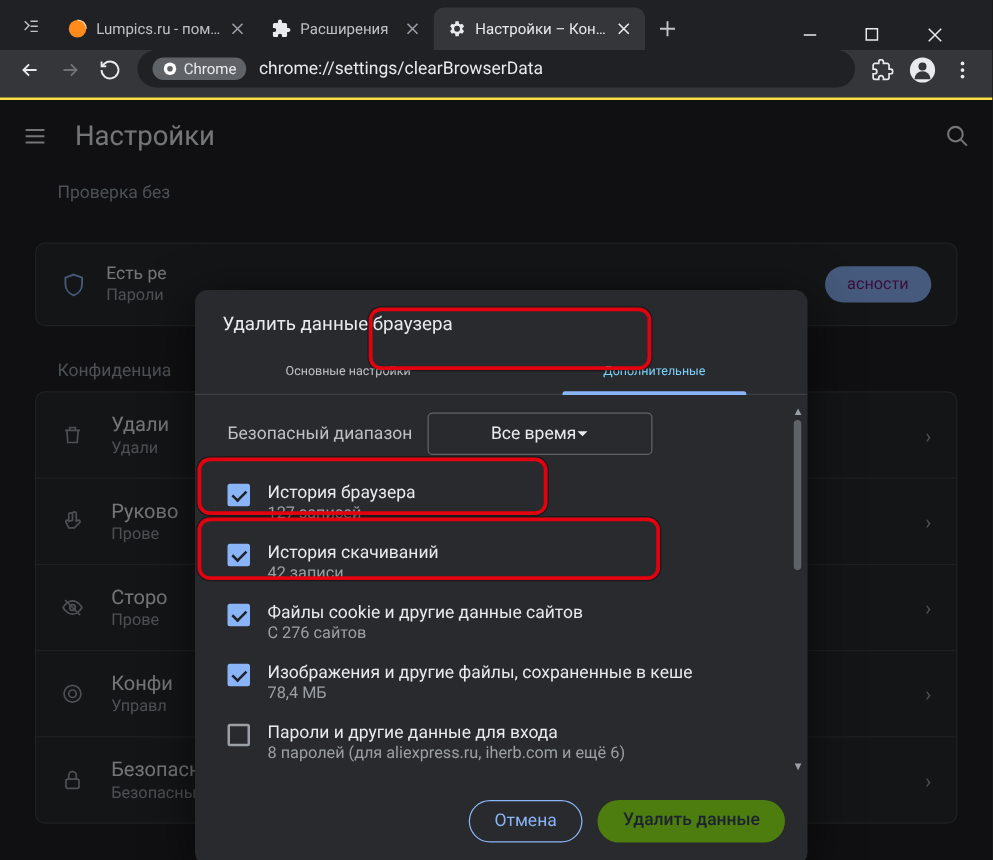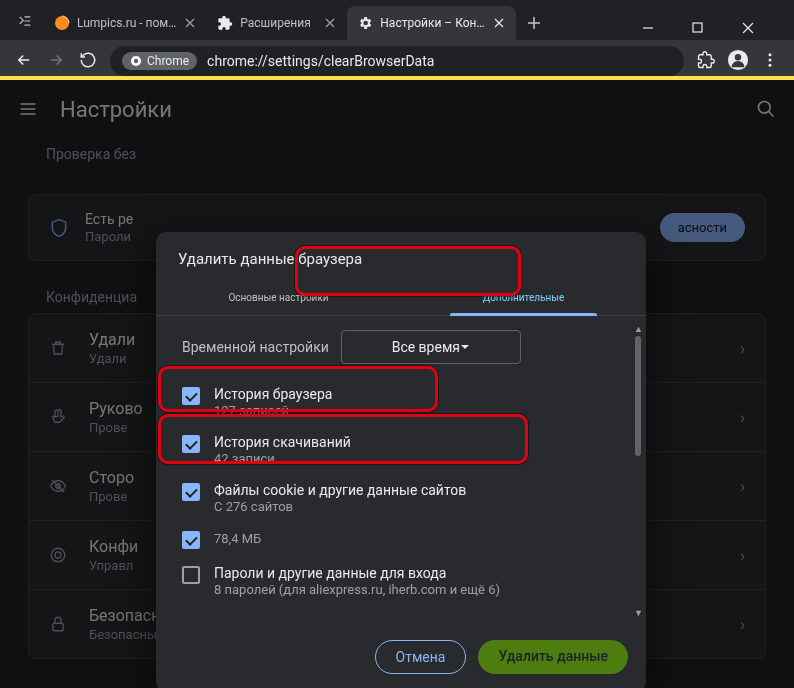--- a/index.html
+++ b/index.html
@@ -11,35 +11,35 @@
   .tab { height: 34px; display: flex; align-items: center; padding: 0 10px; border-radius: 8px 8px 0 0; font-size: 12px; color:#bdc1c6; max-width: 170px; min-width: 140px; gap:7px; position:relative;}
   .tab.active { background: #35363a; color:#e8eaed; }
   .tab .favicon { width:16px; height:16px; display:flex; align-items:center; justify-content:center; flex-shrink:0;}
   .tab .title { white-space: nowrap; overflow: hidden; text-overflow: ellipsis; flex:1;}
   .tab .close { width:14px; height:14px; display:flex; align-items:center; justify-content:center; flex-shrink:0;}
   .newtab { width:28px; height:28px; display:flex; align-items:center; justify-content:center; color:#9aa0a6; margin-left:4px; margin-bottom:3px;}
   .win-controls { margin-left:auto; display:flex; gap: 22px; padding-right: 16px; padding-bottom: 6px; color:#c8c8c8;}
   .win-controls span { width:28px; text-align:center; }
 
   
-  .toolbar { height: 40px; background: #35363a; display:flex; align-items:flex-end; padding: 0 8px; gap: 0; border-bottom: 4px solid #fde047;}
+  .toolbar { height: 40px; background: #35363a; display:flex; align-items:flex-start; padding: 0 8px; gap: 0; border-bottom: 2px solid #fde047;}
   .tool-btn { width:32px; height:32px; display:flex; align-items:center; justify-content:center; color:#9aa0a6; border-radius:50%; }
   .omnibox { flex:1; height:30px; background:#202124; border-radius:15px; display:flex; align-items:center; padding: 0 12px; gap:10px; color:#e8eaed; font-size:14px; margin: 0 6px;}
   .omnibox .chrome-chip { background:#5f6368; color:#e8eaed; padding:2px 8px; border-radius: 10px; font-size:12px; display:flex; align-items:center; gap:5px;}
 
   
   .page { position: relative; height: calc(100% - 80px); background:#202124; overflow:hidden;}
   .page-header { display:flex; align-items:center; height:58px; padding:0 18px; gap:22px;}
   .page-title { font-size:22px; color:#e8eaed;}
   .search-btn { margin-left:auto; }
 
   .section-heading { color:#9aa0a6; font-size:14px; padding: 8px 46px;}
   .card { background:#292a2d; border:1px solid #3c4043; border-radius:8px; margin: 24px 28px 20px 28px; padding:16px 20px; display:flex; align-items:center; gap:16px; color:#e8eaed; font-size:14px;}
   .card .sub { color:#9aa0a6; font-size:13px; margin-top:2px;}
-  .pill-btn { background:#8ab4f8; color:#0f172a; padding:7px 18px; border-radius:18px; font-size:13px; margin-left:auto;text-align:center;}
+  .pill-btn { background:#8ab4f8; color:#701a75; padding:7px 18px; border-radius:18px; font-size:13px; margin-left:auto;text-align:center;}
 
   .row-card { background:#292a2d; border:1px solid #3c4043; border-radius:8px; margin: 0 28px 18px 28px;}
   .row-item { display:flex; align-items:center; gap:18px; padding:16px 20px; border-bottom:1px solid #3c4043; }
   .row-item:last-child { border-bottom:none;}
   .row-item .icon-slot { width:22px; color:#9aa0a6;}
   .row-item .txt { flex:1; }
   .row-item .txt .sub { color:#9aa0a6; font-size:13px; margin-top:2px;}
   .row-item .chev { color:#9aa0a6;}
 
   
@@ -306,21 +306,21 @@
   <div class="scrim"></div>
 
   <div class="dialog">
     <div class="dialog-title">Удалить данные браузера</div>
     <div class="tabs">
       <div class="dlg-tab">Основные настройки</div>
       <div class="dlg-tab active">Дополнительные</div>
     </div>
     <div class="dlg-body">
       <div class="time-row">
-        <span>Временной настройки</span>
+        <span>Безопасный диапазон</span>
         <div class="select">
           <span>Все время</span>
           <span>
               <svg width="10" height="10" viewBox="0 0 10 10" fill="#e8eaed">
                 <path d="M1 3l4 4 4-4z"></path>
               </svg>
             </span>
         </div>
       </div>
 
@@ -342,20 +342,21 @@
           <div class="opt">
             <div class="cb checked"></div>
             <div class="lbl">
               <div>Файлы cookie и другие данные сайтов</div>
               <div class="sub">С 276 сайтов</div>
             </div>
           </div>
           <div class="opt">
             <div class="cb checked"></div>
             <div class="lbl">
+              <div>Изображения и другие файлы, сохраненные в кеше</div>
               <div class="sub">78,4 МБ</div>
             </div>
           </div>
           <div class="opt">
             <div class="cb"></div>
             <div class="lbl">
               <div>Пароли и другие данные для входа</div>
               <div class="sub">8 паролей (для aliexpress.ru, iherb.com и ещё 6)</div>
             </div>
           </div>

